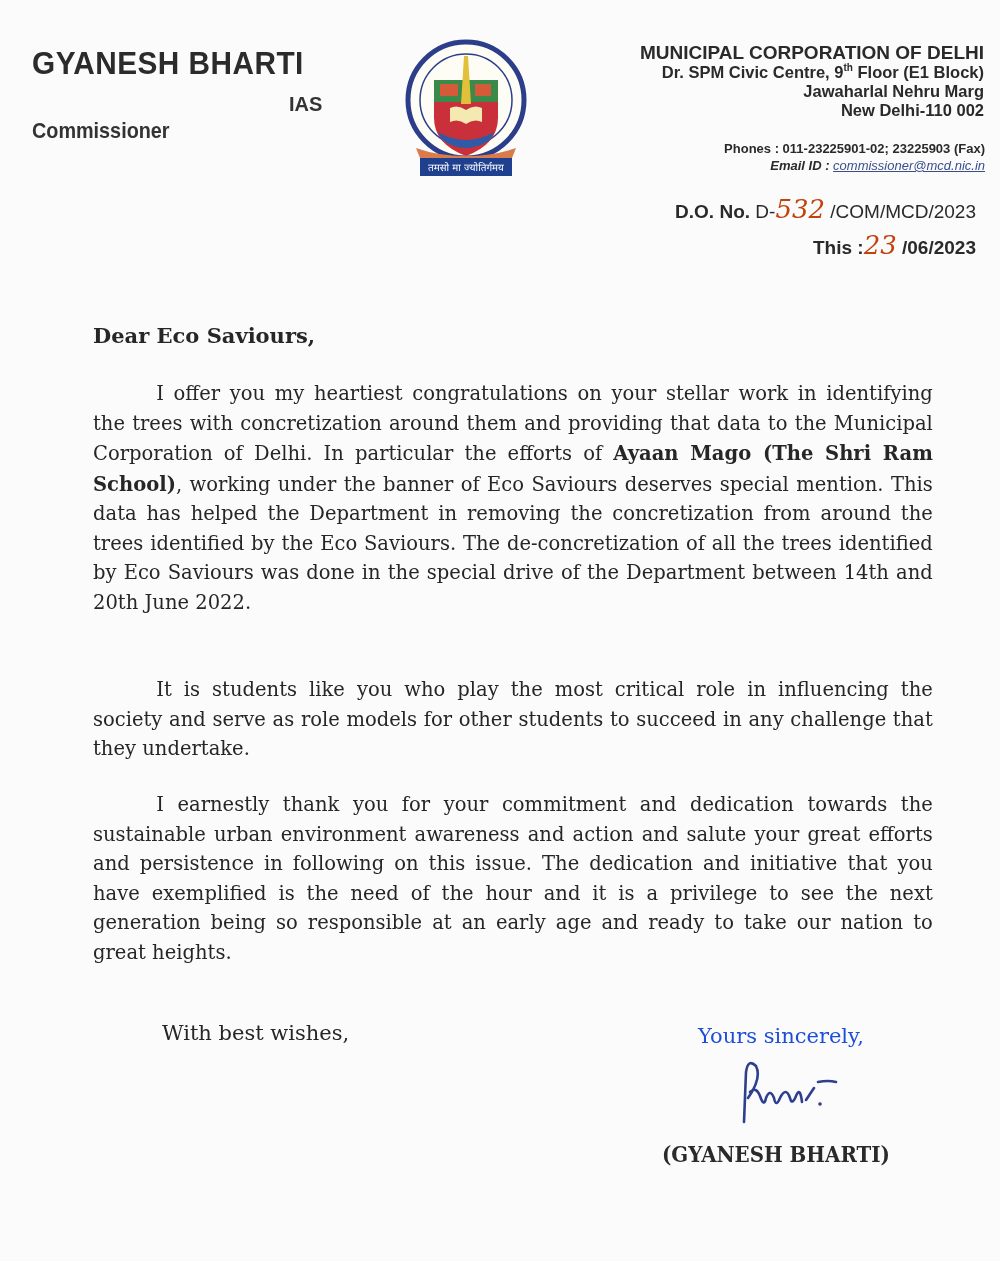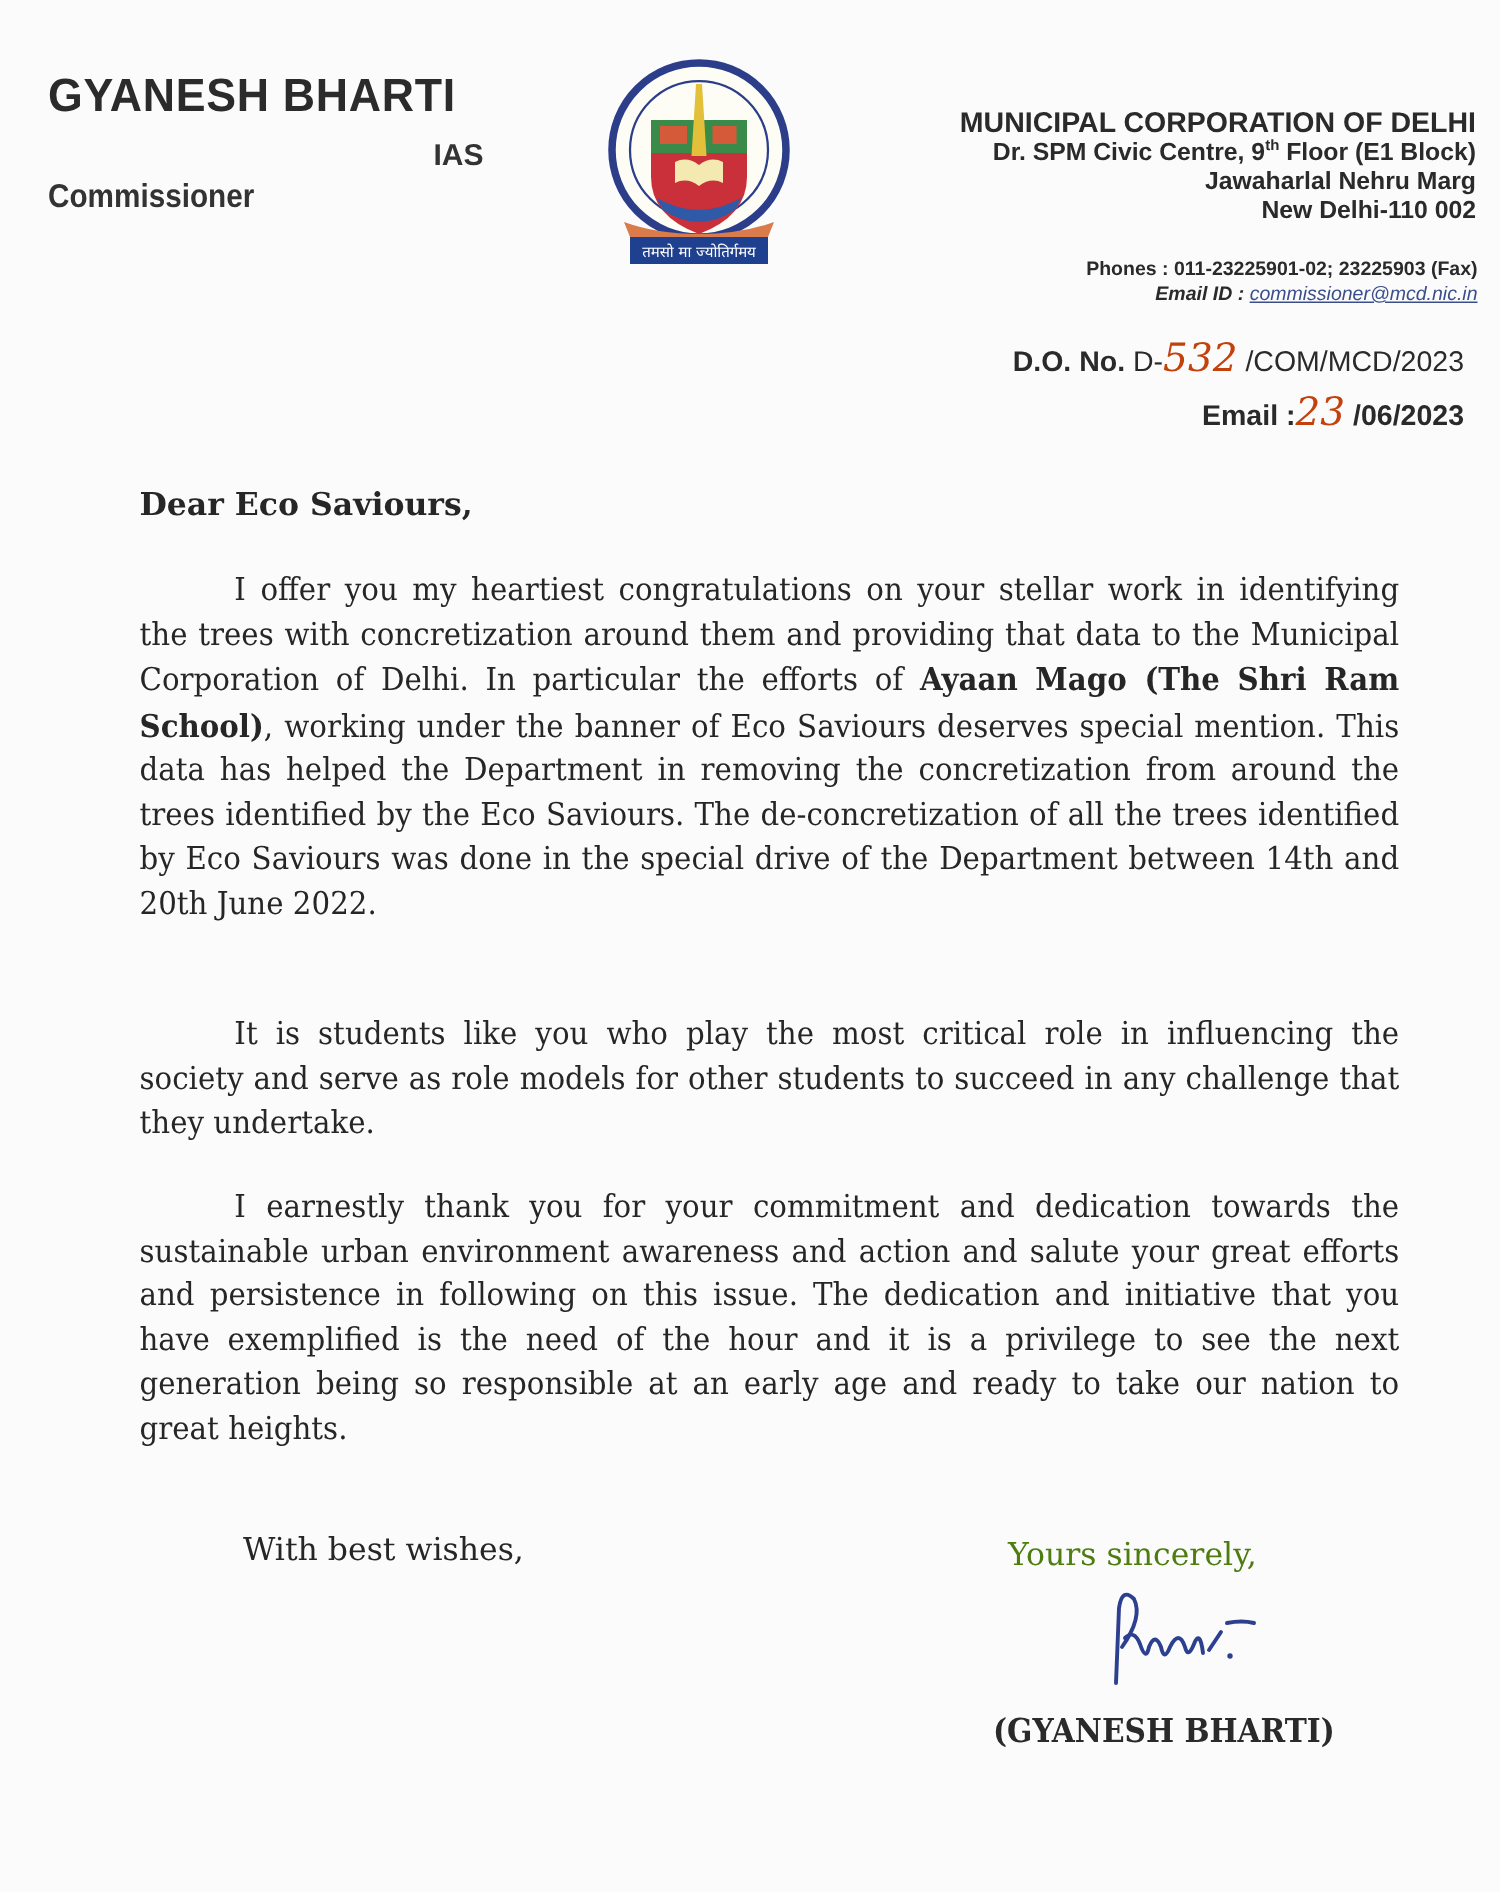--- a/index.html
+++ b/index.html
@@ -13,42 +13,42 @@
 
   
   #name { position: absolute; left: 32px; top: 46px; font-size: 31px; font-weight: 700; letter-spacing: 0.5px; color: #2b2b2b; transform: scaleX(0.96); transform-origin: left; }
   #ias { position: absolute; left: 289px; top: 93px; font-size: 20px; font-weight: 700; color: #333; }
   #role { position: absolute; left: 32px; top: 118px; font-size: 22px; font-weight: 700; color: #333; transform: scaleX(0.9); transform-origin: left; }
 
   
   #logo { position: absolute; left: 398px; top: 36px; width: 136px; height: 148px; }
 
   
-  .right { position: absolute; right: 16px; color: #2a2a2a; margin-top: 30px; }
+  .right { position: absolute; right: 16px; color: #2a2a2a; }
   #org { top: 42px; font-size: 19px; font-weight: 700; }
   #addr1 { top: 62px; font-size: 16.5px; font-weight: 700; }
   #addr2 { top: 82px; font-size: 16.5px; font-weight: 700; }
   #addr3 { top: 101px; font-size: 16.5px; font-weight: 700; }
   #phones { top: 141px; font-size: 13px; font-weight: 700; right: 15px; }
   #email { top: 158px; font-size: 13px; font-weight: 700; right: 15px; font-style: italic; }
   #email a { color: #3a4e8c; text-decoration: underline; font-weight: 400; }
   #dono { top: 194px; font-size: 19px; font-weight: 700; right: 24px; }
   #dated { top: 230px; font-size: 19px; font-weight: 700; right: 24px; }
   .hand { font-family: "DejaVu Serif", serif; font-style: italic; font-weight: 400; color: #c2410c; font-size: 26px; }
   .thin { font-weight: 400; }
 
   
   .para { position: absolute; left: 93px; width: 840px; font-size: 21px; line-height: 29.5px; text-align: justify; color: #262626; transform: scaleX(0.93); transform-origin: left; width: 903px; }
   .para .indent { display: inline-block; width: 68px; }
   #salutation { position: absolute; left: 93px; top: 323px; font-size: 21px; color: #262626; font-weight: bold; }
   #p1 { top: 379px; }
   #p2 { top: 675px; }
   #p3 { top: 790px; }
   #closing { position: absolute; left: 162px; top: 1000px; font-size: 21px; color: #262626; margin-top: 21px; }
-  #sincerely { position: absolute; left: 672px; top: 1024px; font-size: 21px; color: #4d7c0f; }
+  #sincerely { position: absolute; left: 698px; top: 1024px; font-size: 21px; color: #1d4ed8; }
   #sig { position: absolute; left: 730px; top: 1052px; width: 130px; height: 80px; }
   #signame { position: absolute; left: 662px; top: 1141px; font-size: 22px; font-weight: 700; color: #2a2a2a; transform: scaleX(0.9); transform-origin: left; }
 </style>
 </head>
 <body>
 
 <div id="name" class="sans">GYANESH BHARTI</div>
 <div id="ias" class="sans">IAS</div>
 <div id="role" class="sans">Commissioner</div>
 
@@ -68,21 +68,21 @@
 </svg>
 
 <div id="org" class="right sans">MUNICIPAL CORPORATION OF DELHI</div>
 <div id="addr1" class="right sans"><span>Dr. SPM Civic Centre, 9</span><sup style="font-size:10px">th</sup><span> Floor (E1 Block)</span></div>
 <div id="addr2" class="right sans">Jawaharlal Nehru Marg</div>
 <div id="addr3" class="right sans">New Delhi-110 002</div>
 <div id="phones" class="right sans">Phones : 011-23225901-02; 23225903 (Fax)</div>
 <div id="email" class="right sans"><span>Email ID : </span><a>commissioner@mcd.nic.in</a></div>
 
 <div id="dono" class="right sans"><span>D.O. No.</span><span class="thin"> D-</span><span class="hand">532</span><span class="thin"> /COM/MCD/2023</span></div>
-<div id="dated" class="right sans"><span>Email :</span><span class="hand">23</span><span> /06/2023</span></div>
+<div id="dated" class="right sans"><span>This :</span><span class="hand">23</span><span> /06/2023</span></div>
 
 <div id="salutation" class="serif">Dear Eco Saviours,</div>
 
 <div id="p1" class="para serif"><span class="indent"></span><span>I offer you my heartiest congratulations on your stellar work in identifying the trees with concretization around them and providing that data to the Municipal Corporation of Delhi. In particular the efforts of </span><b>Ayaan Mago (The Shri Ram School)</b><span>, working under the banner of Eco Saviours deserves special mention. This data has helped the Department in removing the concretization from around the trees identified by the Eco Saviours. The de-concretization of all the trees identified by Eco Saviours was done in the special drive of the Department between 14th and 20th June 2022.</span></div>
 
 <div id="p2" class="para serif"><span class="indent"></span><span>It is students like you who play the most critical role in influencing the society and serve as role models for other students to succeed in any challenge that they undertake.</span></div>
 
 <div id="p3" class="para serif"><span class="indent"></span><span>I earnestly thank you for your commitment and dedication towards the sustainable urban environment awareness and action and salute your great efforts and persistence in following on this issue. The dedication and initiative that you have exemplified is the need of the hour and it is a privilege to see the next generation being so responsible at an early age and ready to take our nation to great heights.</span></div>
 
 <div id="closing" class="serif">With best wishes,</div>

